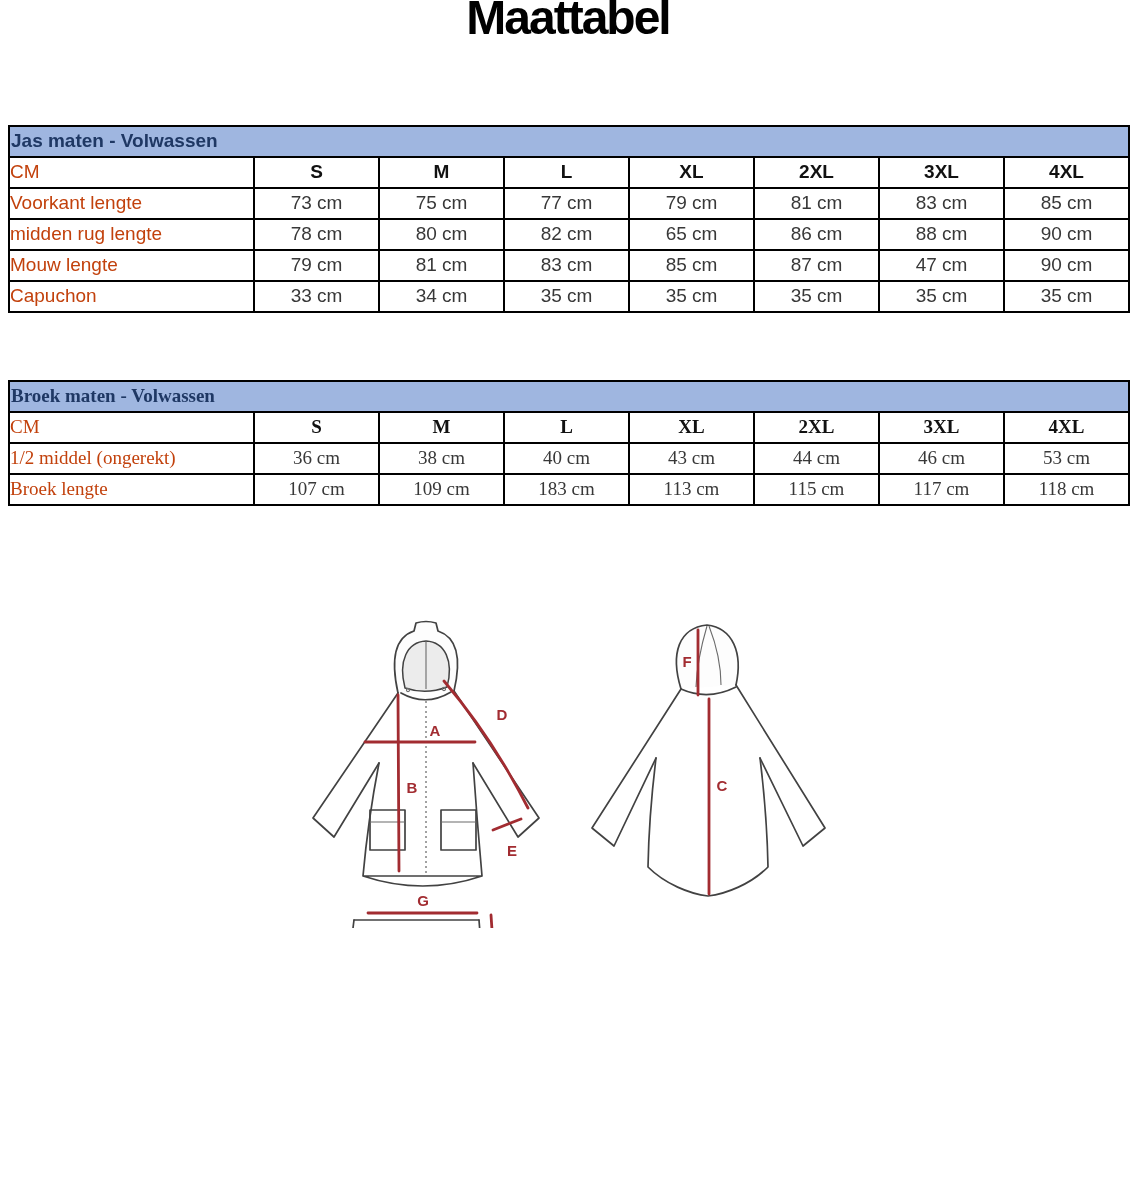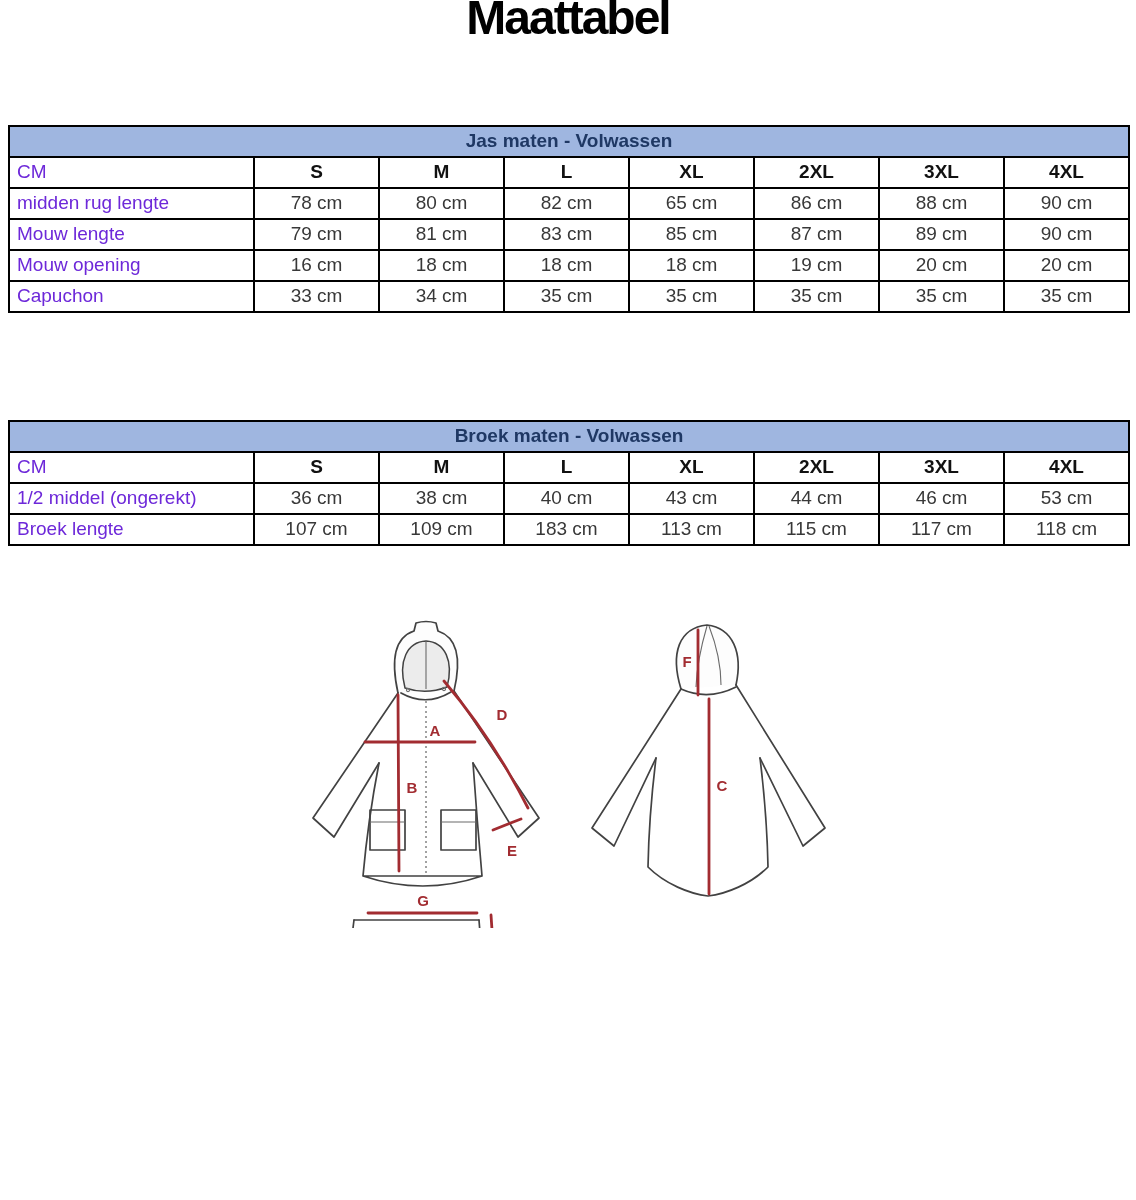--- a/index.html
+++ b/index.html
@@ -5,26 +5,26 @@
   html,body{margin:0;padding:0;background:#ffffff;}
   .page{position:relative;width:1136px;height:928px;background:#fff;overflow:hidden;
         font-family:"Liberation Sans",sans-serif;}
   .page-title{position:absolute;top:-10px;left:0;width:100%;margin:0;text-align:center;
         font-size:48px;font-weight:bold;letter-spacing:-2px;color:#000;}
   table.size-table{position:absolute;left:8px;width:1120px;border-collapse:collapse;
         table-layout:fixed;background:#fff;}
   table.size-table td{border:2px solid #000;height:27px;font-size:19px;line-height:1.1;
         overflow:hidden;white-space:nowrap;}
   td.tbl-title{background:var(--header-bg,#9fb6e0);color:var(--header-text,#1f3864);
-        font-weight:bold;text-align:center;}
+        font-weight:bold;text-align:left;}
   td.colhead{font-weight:bold;text-align:center;color:#111;}
-  td.lbl{text-align:left;padding-left:7px;color:#6d28d9;}
+  td.lbl{text-align:left;padding-left:0;color:#c2410c;}
   td.val{text-align:center;color:#383838;}
   .t1{top:125px;}
-  .t2{top:420px;}
+  .t2{top:380px;font-family:Liberation Serif, serif;}
   .diag{position:absolute;}
   .outline{fill:none;stroke:#424242;stroke-width:1.7;stroke-linecap:round;stroke-linejoin:round;}
   .fillwhite{fill:#fdfdfd;}
   .facefill{fill:#ececec;stroke:#424242;stroke-width:1.5;}
   .seam{fill:none;stroke:#6b6b6b;stroke-width:1.1;}
   .zipper{fill:none;stroke:#7a7a7a;stroke-width:1.4;stroke-dasharray:2 3;}
   .red{fill:none;stroke:var(--measure,#a22c31);stroke-width:2.8;stroke-linecap:round;}
   .mlabel{fill:var(--measure,#a22c31);font-weight:bold;font-size:15px;
         font-family:"Liberation Sans",sans-serif;text-anchor:middle;}
 </style>
@@ -54,48 +54,48 @@
           <td class="lbl">CM</td>
           <td class="colhead">S</td>
           <td class="colhead">M</td>
           <td class="colhead">L</td>
           <td class="colhead">XL</td>
           <td class="colhead">2XL</td>
           <td class="colhead">3XL</td>
           <td class="colhead">4XL</td>
         </tr>
         <tr>
+          <td class="lbl">Voorkant lengte</td>
+          <td class="val">73 cm</td>
+          <td class="val">75 cm</td>
+          <td class="val">77 cm</td>
+          <td class="val">79 cm</td>
+          <td class="val">81 cm</td>
+          <td class="val">83 cm</td>
+          <td class="val">85 cm</td>
+        </tr>
+        <tr>
           <td class="lbl">midden rug lengte</td>
           <td class="val">78 cm</td>
           <td class="val">80 cm</td>
           <td class="val">82 cm</td>
           <td class="val">65 cm</td>
           <td class="val">86 cm</td>
           <td class="val">88 cm</td>
           <td class="val">90 cm</td>
         </tr>
         <tr>
           <td class="lbl">Mouw lengte</td>
           <td class="val">79 cm</td>
           <td class="val">81 cm</td>
           <td class="val">83 cm</td>
           <td class="val">85 cm</td>
           <td class="val">87 cm</td>
-          <td class="val">89 cm</td>
+          <td class="val">47 cm</td>
           <td class="val">90 cm</td>
-        </tr>
-        <tr>
-          <td class="lbl">Mouw opening</td>
-          <td class="val">16 cm</td>
-          <td class="val">18 cm</td>
-          <td class="val">18 cm</td>
-          <td class="val">18 cm</td>
-          <td class="val">19 cm</td>
-          <td class="val">20 cm</td>
-          <td class="val">20 cm</td>
         </tr>
         <tr>
           <td class="lbl">Capuchon</td>
           <td class="val">33 cm</td>
           <td class="val">34 cm</td>
           <td class="val">35 cm</td>
           <td class="val">35 cm</td>
           <td class="val">35 cm</td>
           <td class="val">35 cm</td>
           <td class="val">35 cm</td>

